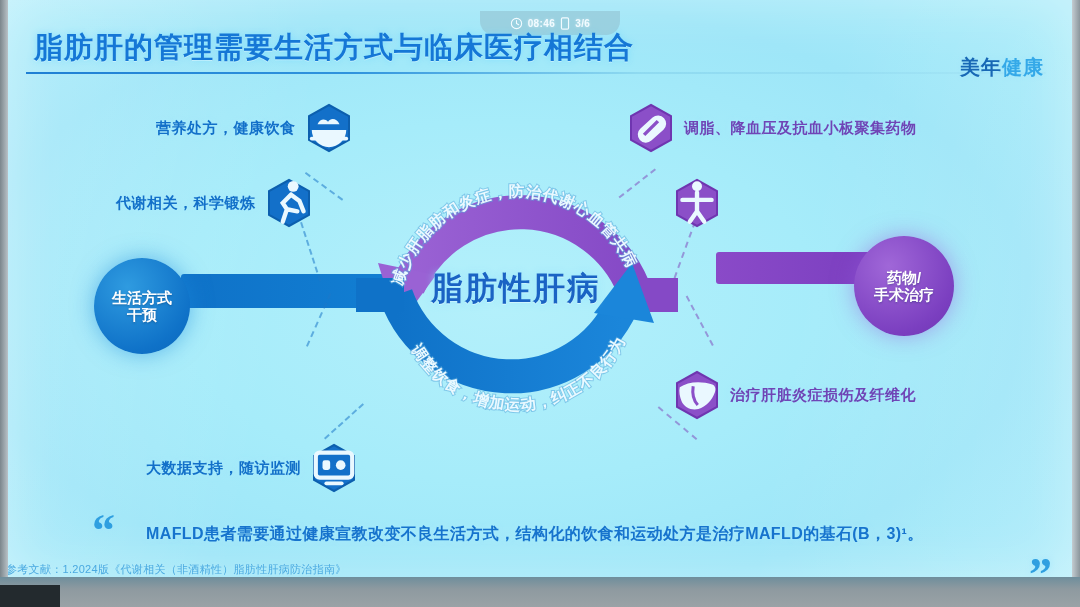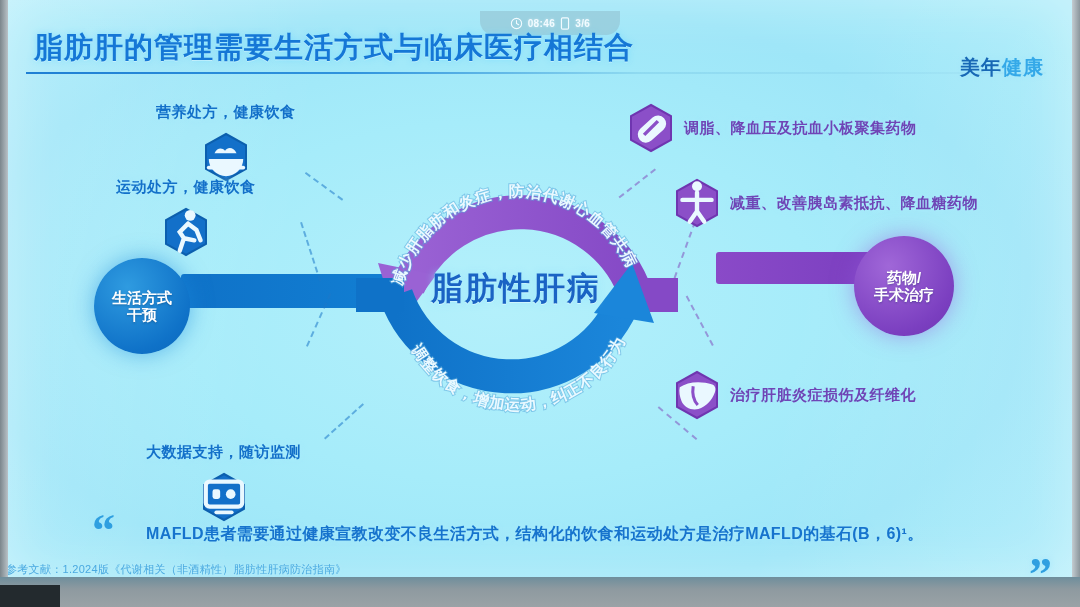--- a/index.html
+++ b/index.html
@@ -118,21 +118,21 @@
   }
   .arcText{
     font-size:15.5px;font-weight:bold;fill:#eaf9ff;
     letter-spacing:1px;
     paint-order:stroke;stroke:rgba(90,170,220,.55);stroke-width:2px;
   }
 
   
   .feat{position:absolute;display:flex;align-items:center;gap:10px;white-space:nowrap;}
   .feat.r{flex-direction:row;}
-  .feat.l{flex-direction:column;}
+  .feat.l{}
   .feat-label{
     font-size:15px;font-weight:bold;letter-spacing:.5px;
     text-shadow:0 0 6px rgba(170,235,255,.95);
   }
   .feat.blue  .feat-label{color:#1370c9;}
   .feat.purple .feat-label{color:#6f45b6;}
 
   .hexwrap{position:relative;width:46px;height:50px;flex:0 0 46px;}
   .hexwrap svg{position:absolute;left:0;top:0;width:46px;height:50px;}
   .hex-glyph{
@@ -264,21 +264,21 @@
           <svg width="22" height="18" viewBox="0 0 24 20">
             <path d="M3 11h18a9 9 0 0 1-18 0z" fill="#eaf8ff"></path>
             <path d="M6 8c1.5-3 4-3 5.5-1.2C13 4.5 16 5 17.5 8z" fill="#eaf8ff"></path>
             <rect x="2" y="14.5" width="20" height="2" rx="1" fill="#eaf8ff"></rect>
           </svg>
         </span>
       </span>
     </div>
 
     <div class="feat l blue" style="left:110px;top:178px;">
-      <span class="feat-label">运动处方，健康饮食</span>
+      <span class="feat-label">代谢相关，科学锻炼</span>
       <span class="hexwrap">
         <svg viewBox="0 0 46 50">
             <polygon points="23,2 43,13 43,37 23,48 3,37 3,13" fill="#1370c9" stroke="#0c5fae" stroke-width="2"></polygon>
           </svg>
         <span class="hex-glyph">
           <svg width="20" height="22" viewBox="0 0 20 24">
             <circle cx="12" cy="4" r="2.6" fill="#eaf8ff"></circle>
             <path d="M11 8l-4 4 2 3-2 6M11 8l4 3 2 5M9 15l5 1" stroke="#eaf8ff" stroke-width="2.1" fill="none" stroke-linecap="round"></path>
           </svg>
         </span>
@@ -323,41 +323,40 @@
         <svg viewBox="0 0 46 50">
             <polygon points="23,2 43,13 43,37 23,48 3,37 3,13" fill="#8b4fc8" stroke="#6f35b0" stroke-width="2"></polygon>
           </svg>
         <span class="hex-glyph">
           <svg width="20" height="22" viewBox="0 0 20 24">
             <circle cx="10" cy="4" r="2.4" fill="#eaf8ff"></circle>
             <path d="M10 7v9M3 10.5h14M6.5 21l3.5-5 3.5 5" stroke="#eaf8ff" stroke-width="2.1" fill="none" stroke-linecap="round"></path>
           </svg>
         </span>
       </span>
-      <span class="feat-label">减重、改善胰岛素抵抗、降血糖药物</span>
     </div>
 
     <div class="feat r purple" style="left:668px;top:370px;">
       <span class="hexwrap">
         <svg viewBox="0 0 46 50">
             <polygon points="23,2 43,13 43,37 23,48 3,37 3,13" fill="#8b4fc8" stroke="#6f35b0" stroke-width="2"></polygon>
           </svg>
         <span class="hex-glyph">
           <svg width="22" height="20" viewBox="0 0 24 22">
             <path d="M3 7c4-3 11-3.5 17-1.5 1.6.6 2 2.4 1.3 4.2-1.4 3.8-4.6 7.6-8.6 8.6-3.6.9-7.4-.8-8.8-4.2C3.1 12 2.4 9.2 3 7z" fill="#eaf8ff"></path>
             <path d="M10 6.4c-.6 4 .2 7.4 2.4 9.8" stroke="#8b4fc8" stroke-width="1.6" fill="none"></path>
           </svg>
         </span>
       </span>
       <span class="feat-label">治疗肝脏炎症损伤及纤维化</span>
     </div>
 
 
     <div class="quote-open">“</div>
-    <div class="quote-text">MAFLD患者需要通过健康宣教改变不良生活方式，结构化的饮食和运动处方是治疗MAFLD的基石(B，6)¹。</div>
+    <div class="quote-text">MAFLD患者需要通过健康宣教改变不良生活方式，结构化的饮食和运动处方是治疗MAFLD的基石(B，3)¹。</div>
     <div class="quote-close">”</div>
     <div class="quote-ref">参考文献：1.2024版《代谢相关（非酒精性）脂肪性肝病防治指南》</div>
   </div>
 
   <div class="bezel-left"></div>
   <div class="bezel-right"></div>
   <div class="desk"></div>
   <div class="desk-dark"></div>
 </div>
 

